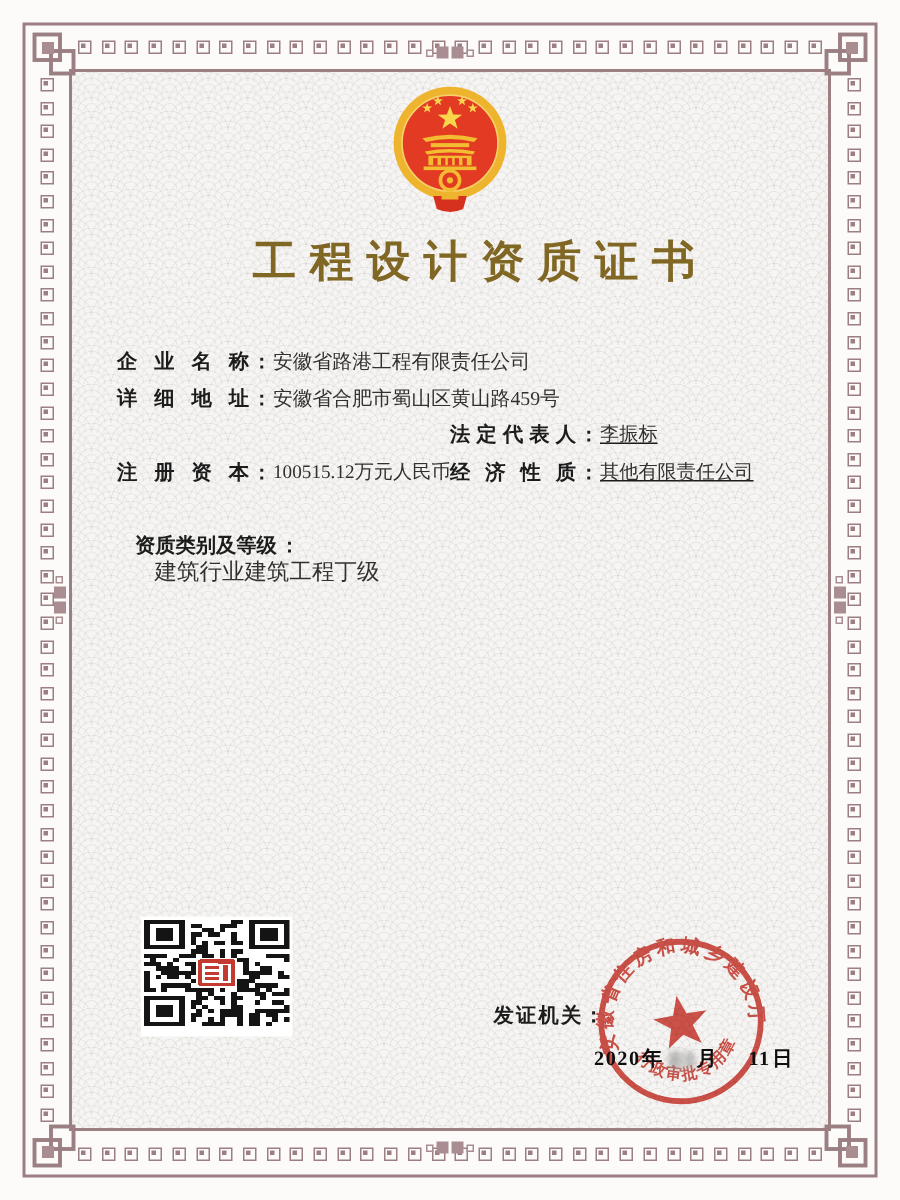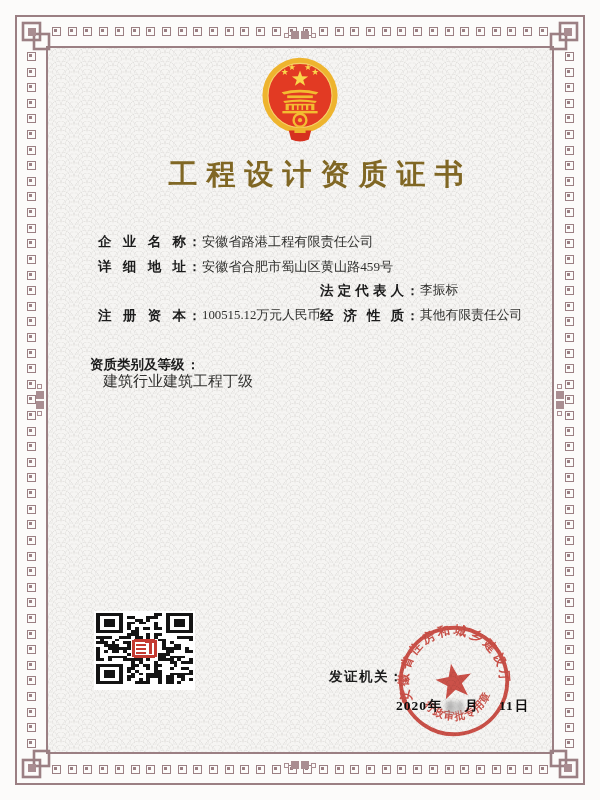--- a/index.html
+++ b/index.html
@@ -42,23 +42,23 @@
     background-size:26px 13px;background-position:0 0,13px 6.5px;}
 
   
   .emblem{position:absolute;left:260px;top:57px;}
   .title{position:absolute;left:0;right:0;top:155px;text-align:center;color:var(--gold);
     font-size:29px;font-weight:700;letter-spacing:9px;text-indent:9px;font-family:"Liberation Sans",sans-serif;padding-left:32px;}
 
   .fields{position:absolute;left:78px;top:230px;right:58px;color:var(--ink);}
   .row{position:absolute;left:0;right:0;height:24px;white-space:nowrap;}
   .fl{position:absolute;left:0;}
-  .fr{position:absolute;left:222px;}
+  .fr{position:absolute;left:222px;text-decoration:underline;}
   .lbl{display:inline-block;width:88px;text-align:justify;text-align-last:justify;
-    font-weight:700;font-size:13.5px;vertical-align:middle;margin-left:20px;}
+    font-weight:700;font-size:13.5px;vertical-align:middle;}
   .lbl.w84{width:84px;}
   .lbl.small{font-size:11.5px;letter-spacing:-0.5px;}
   .colon{display:inline-block;font-weight:700;font-size:13px;margin:0 1px 0 2px;vertical-align:middle;}
   .val{font-family:"Liberation Serif",serif;font-size:12.8px;color:var(--val);vertical-align:middle;}
   .blur-box{display:inline-block;height:11px;border-radius:2px;vertical-align:middle;opacity:.65;
     background:repeating-linear-gradient(90deg,#8f8f8f 0 7px,#bdbdbd 7px 13px);filter:blur(2.2px);}
   .w130{width:130px;} .w95{width:95px;} .w102{width:102px;}
   .qual-label{font-weight:700;font-size:13.5px;}
   .qual-val{position:absolute;left:25px;top:142px;font-family:"Liberation Serif",serif;
     font-size:15px;color:var(--val);}

